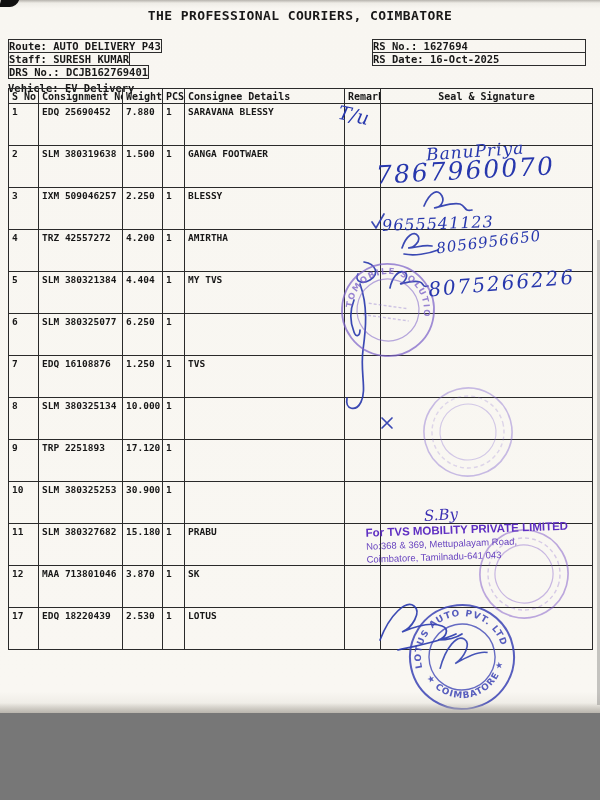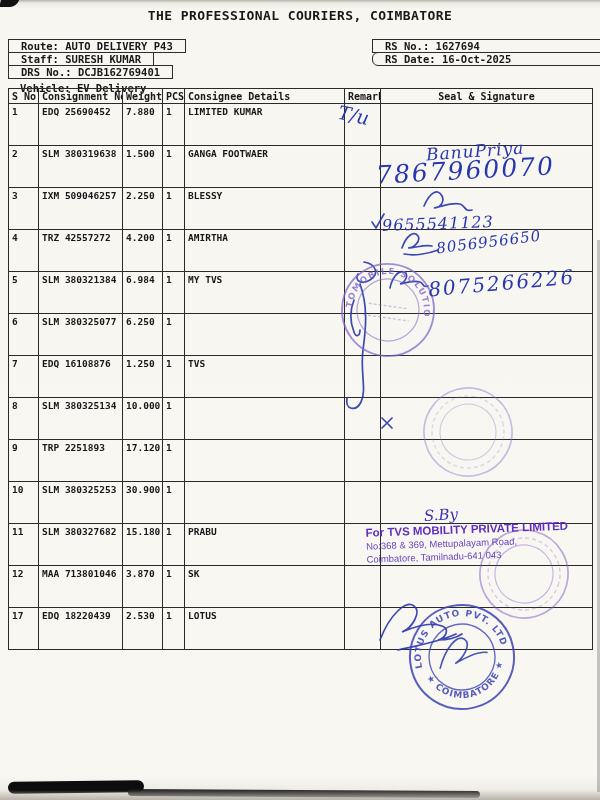--- a/index.html
+++ b/index.html
@@ -1,32 +1,32 @@
 <!DOCTYPE html>
 <html><head>
 <meta charset="utf-8">
 <style>
   html,body{margin:0;padding:0;background:#777;}
   .page{
-    position:relative;width:600px;height:800px;margin:0 auto;overflow:hidden;
+    position:relative;width:600px;height:713px;margin:0 auto;overflow:hidden;
     background:linear-gradient(180deg,#e9e7e1 0,#f8f6f1 1.2%,#f9f7f2 97%,#e7e4dd 100%);
     font-family:"DejaVu Sans Mono",monospace;color:#181818;
   }
   
   .doc-title{position:absolute;top:8px;left:0;right:0;text-align:center;font-weight:bold;font-size:13px;letter-spacing:.4px;}
   .doc-sub{position:absolute;top:24px;left:0;right:0;text-align:center;font-weight:bold;font-size:12px;}
   
-  .ibox,.itxt{position:absolute;font-size:10.5px;font-weight:bold;line-height:12px;white-space:nowrap;padding:0 12px;}
+  .ibox,.itxt{position:absolute;font-size:10.5px;font-weight:bold;line-height:12px;white-space:nowrap;padding:0 0;}
   .ibox{border:1px solid #2c2c2c;}
   #box-route{left:8px;top:39px;}
   #box-staff{left:8px;top:52px;}
   #box-drs{left:8px;top:65px;}
   #txt-vehicle{left:8px;top:62px;margin-top:20px;}
   #box-rsno{left:372px;top:39px;width:212px;}
-  #box-rsdate{left:372px;top:52px;width:212px;border-radius:6px;}
+  #box-rsdate{left:372px;top:52px;width:212px;}
   
   table.runsheet{position:absolute;left:8px;top:88px;width:584px;border-collapse:collapse;table-layout:fixed;}
   .runsheet th{border:1px solid #2a2a2a;font-size:10px;font-weight:bold;text-align:left;padding:1px 3px;height:12px;overflow:hidden;white-space:nowrap;}
   .runsheet th.center{text-align:center;}
   .runsheet td{border:1px solid #2a2a2a;font-size:9.5px;font-weight:bold;vertical-align:top;padding:2px 3px;height:37px;overflow:hidden;white-space:nowrap;}
   
   .overlay{position:absolute;left:0;top:0;width:600px;height:800px;pointer-events:none;}
   .hw{position:absolute;font-family:"DejaVu Serif",serif;font-style:italic;color:#2737ad;white-space:nowrap;}
   #hw-tiu{left:338px;top:104px;font-size:19px;transform:rotate(12deg);}
   #hw-banu{left:426px;top:141px;font-size:17px;letter-spacing:1px;transform:rotate(-4deg);}
@@ -84,21 +84,21 @@
         <th>Remarks</th>
         <th class="center">Seal &amp; Signature</th>
       </tr>
     </thead>
     <tbody>
     <tr>
       <td>1</td>
       <td>EDQ 25690452</td>
       <td>7.880</td>
       <td>1</td>
-      <td>LIMITED KUMAR</td>
+      <td>SARAVANA BLESSY</td>
       <td></td>
       <td></td>
     </tr>
 
     <tr>
       <td>2</td>
       <td>SLM 380319638</td>
       <td>1.500</td>
       <td>1</td>
       <td>GANGA FOOTWAER</td>
@@ -122,21 +122,21 @@
       <td>4.200</td>
       <td>1</td>
       <td>AMIRTHA</td>
       <td></td>
       <td></td>
     </tr>
 
     <tr>
       <td>5</td>
       <td>SLM 380321384</td>
-      <td>6.984</td>
+      <td>4.404</td>
       <td>1</td>
       <td>MY TVS</td>
       <td></td>
       <td></td>
     </tr>
 
     <tr>
       <td>6</td>
       <td>SLM 380325077</td>
       <td>6.250</td>

